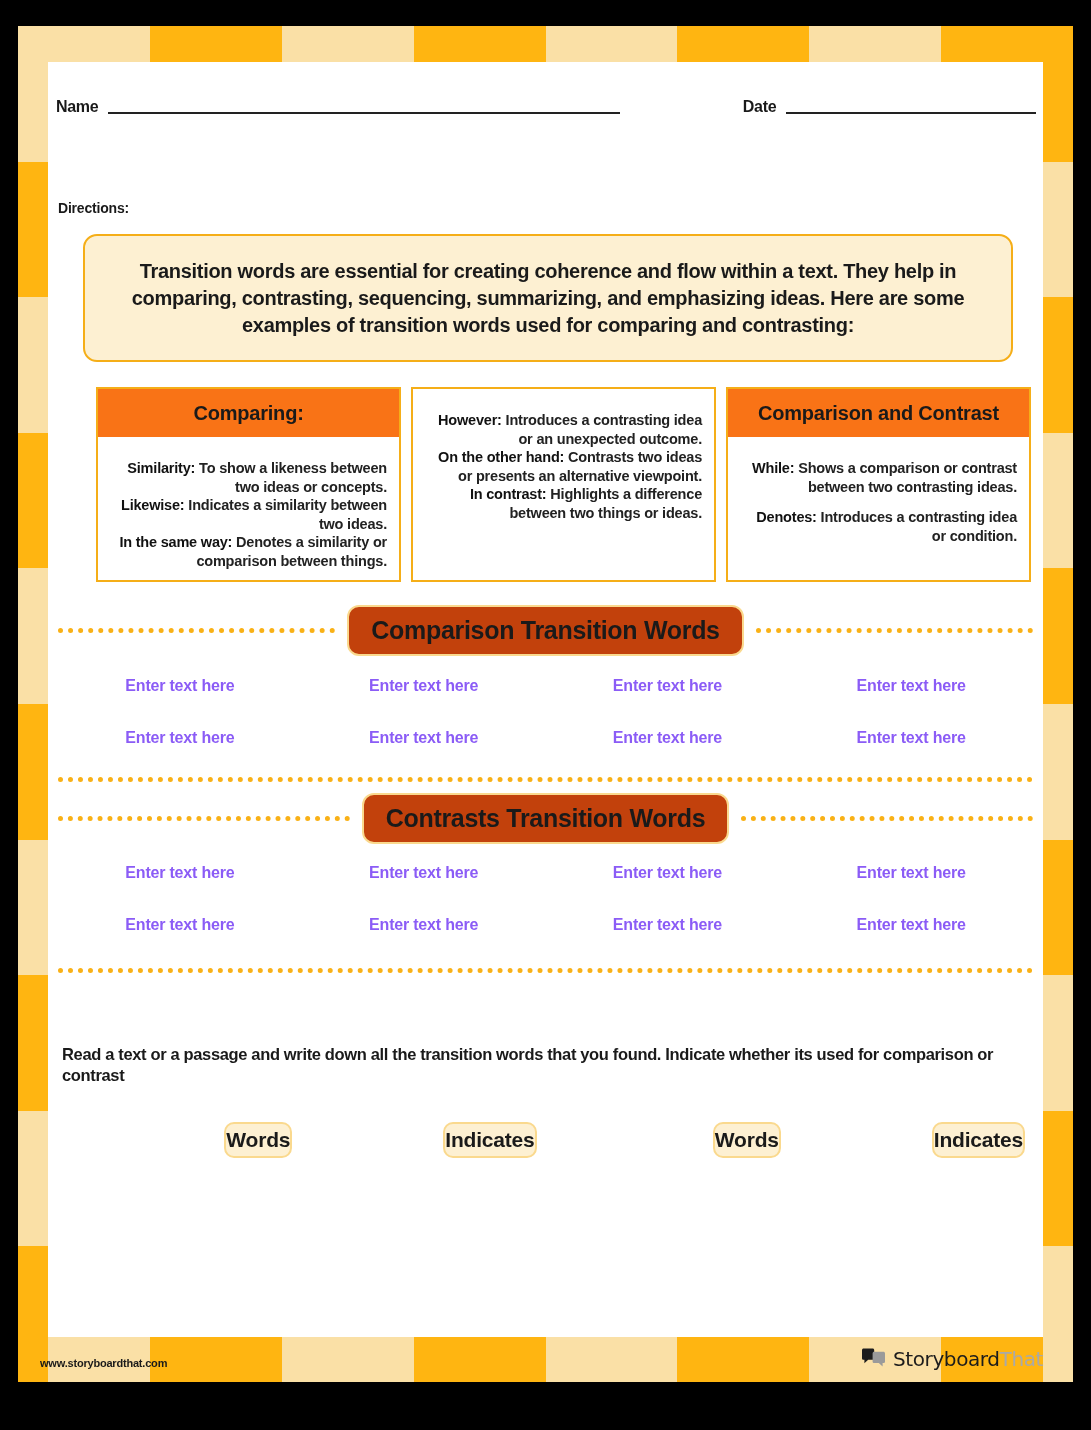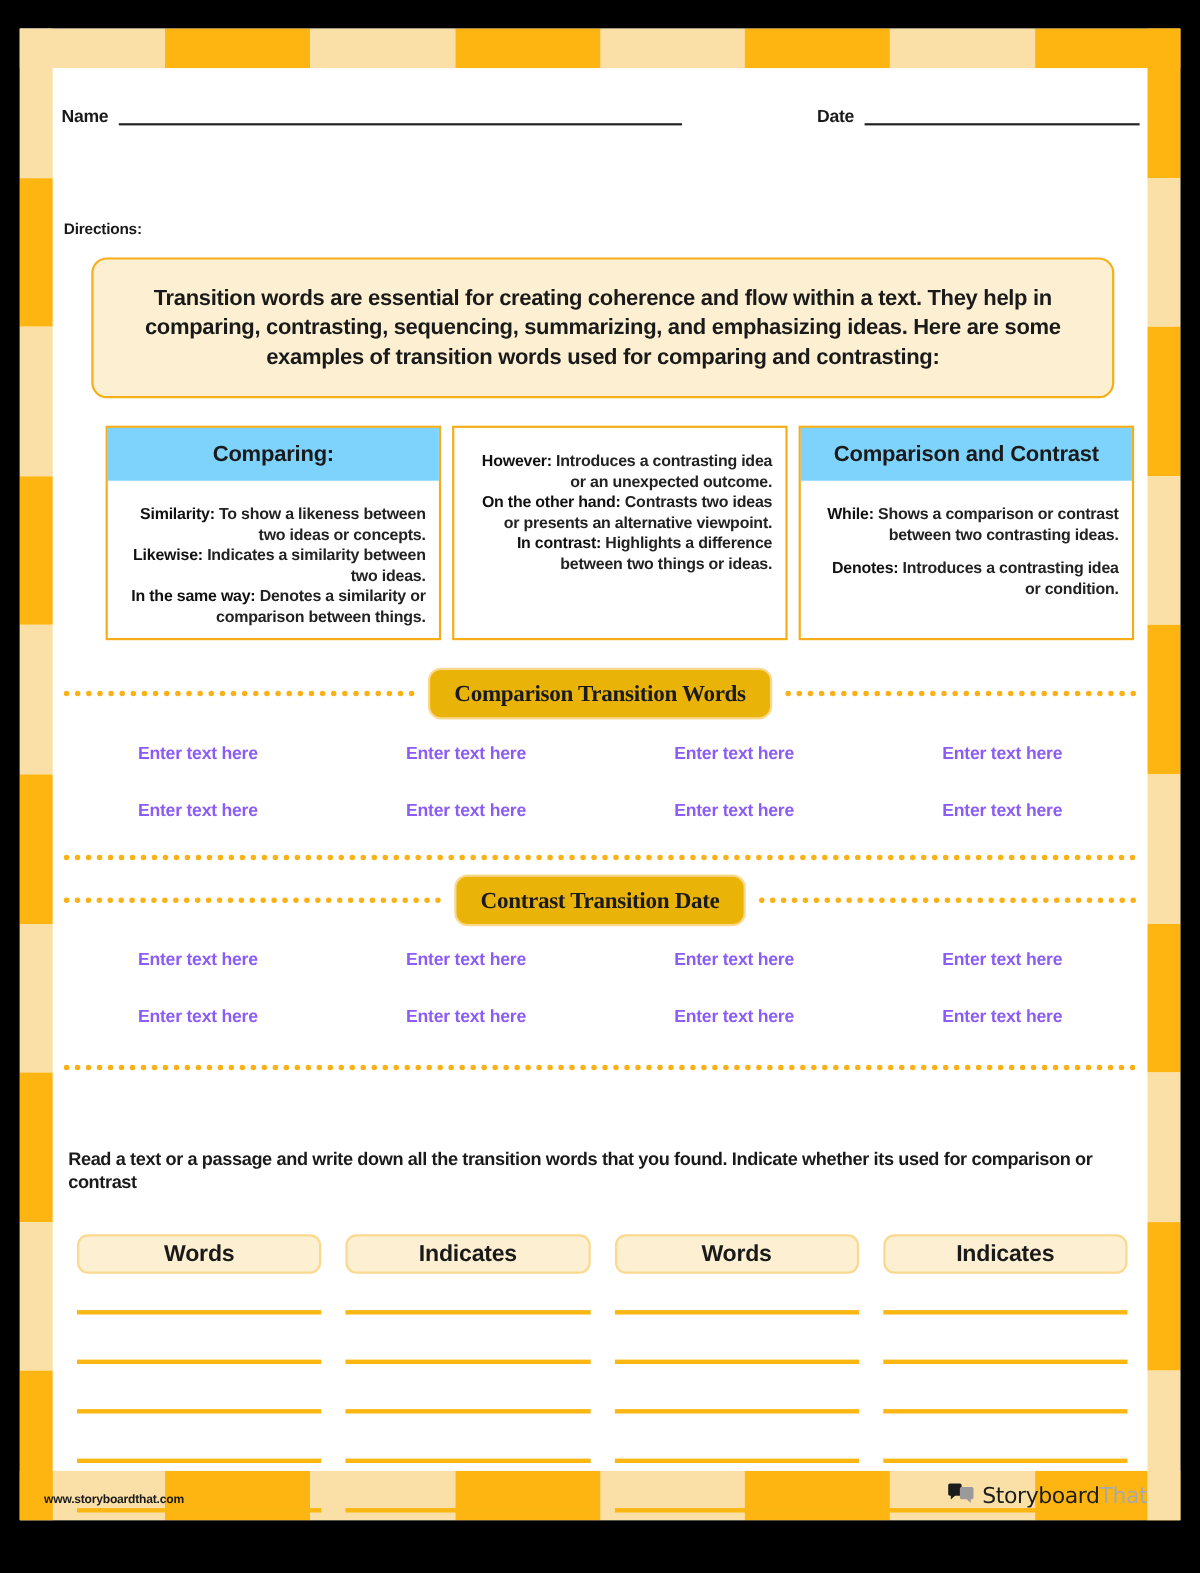--- a/index.html
+++ b/index.html
@@ -141,21 +141,21 @@
     gap: 10px;
   }
   .col {
     width: 305px;
     border: 2px solid #F5AE18;
     background: #FFFFFF;
     display: flex;
     flex-direction: column;
   }
   .col-head {
-    background: #7dd3fc;
+    background: #f97316;
     height: 48px;
     display: flex; align-items: center; justify-content: center;
     font-family: "Liberation Sans Narrow", "Liberation Sans", sans-serif;
     font-weight: 700;
     font-size: 20px;
     color: #1A1A1A;
     letter-spacing: -0.2px;
   }
   .col-body {
     flex: 1;
@@ -182,28 +182,28 @@
     display: flex;
     align-items: center;
   }
   .dots {
     flex: 1;
     height: 0;
     border-top: 5px dotted #F9B116;
   }
   .pill {
     flex: 0 0 auto;
-    background: #eab308;
+    background: #c2410c;
     border: 2px solid #FAD98E;
     border-radius: 12px;
     padding: 9px 22px;
     margin: 0 12px;
-    font-family: Liberation Serif, serif;
-    font-weight: 700;
-    font-size: 21px;
+    font-family: Liberation Sans, sans-serif;
+    font-weight: 700;
+    font-size: 25px;
     color: #1A1A1A;
     letter-spacing: -0.3px;
     white-space: nowrap;
   }
   .fullrule {
     position: absolute;
     left: 10px;
     width: 975px;
     height: 0;
     border-top: 5px dotted #F9B116;
@@ -242,21 +242,21 @@
 
   
   .table {
     position: absolute;
     left: 22px; top: 1060px;
     width: 955px;
     display: grid;
     grid-template-columns: repeat(4, 1fr);
     column-gap: 22px;
   }
-  .tcol { display: flex; flex-direction: column; justify-content: flex-end; }
+  .tcol { display: flex; flex-direction: row; justify-content: flex-end; }
   .thead {
     background: #FDF0D2;
     border: 2px solid #FAD98E;
     border-radius: 10px;
     height: 36px;
     display: flex; align-items: center; justify-content: center;
     font-family: "Liberation Sans Narrow", "Liberation Sans", sans-serif;
     font-weight: 700;
     font-size: 21px;
     color: #1A1A1A;
@@ -421,21 +421,21 @@
         <div class="enter-cell">Enter text here</div>
         <div class="enter-cell">Enter text here</div>
         <div class="enter-cell">Enter text here</div>
         <div class="enter-cell">Enter text here</div>
       </div>
 
       <div class="fullrule" style="top:715px;"></div>
 
       <div class="sec" style="top:733px;">
         <span class="dots"></span>
-        <span class="pill">Contrast Transition Date</span>
+        <span class="pill">Contrasts Transition Words</span>
         <span class="dots"></span>
       </div>
 
       <div class="entergrid" style="top:802px;">
         <div class="enter-cell">Enter text here</div>
         <div class="enter-cell">Enter text here</div>
         <div class="enter-cell">Enter text here</div>
         <div class="enter-cell">Enter text here</div>
         <div class="enter-cell">Enter text here</div>
         <div class="enter-cell">Enter text here</div>

